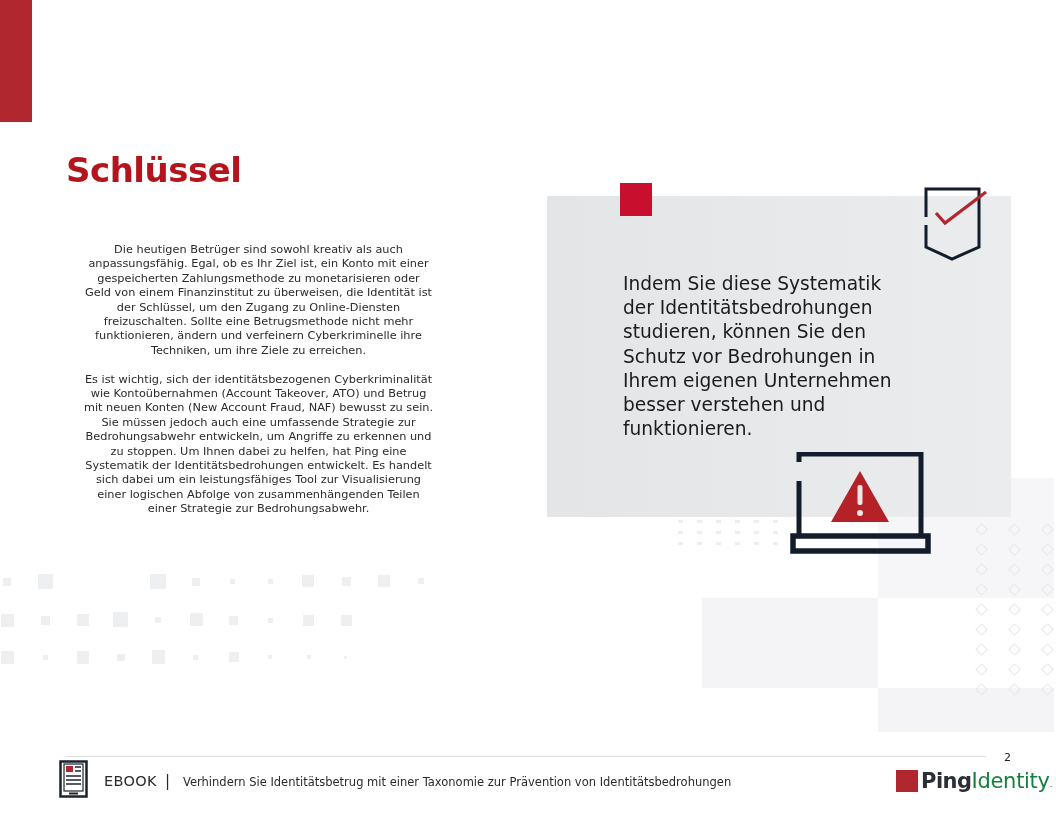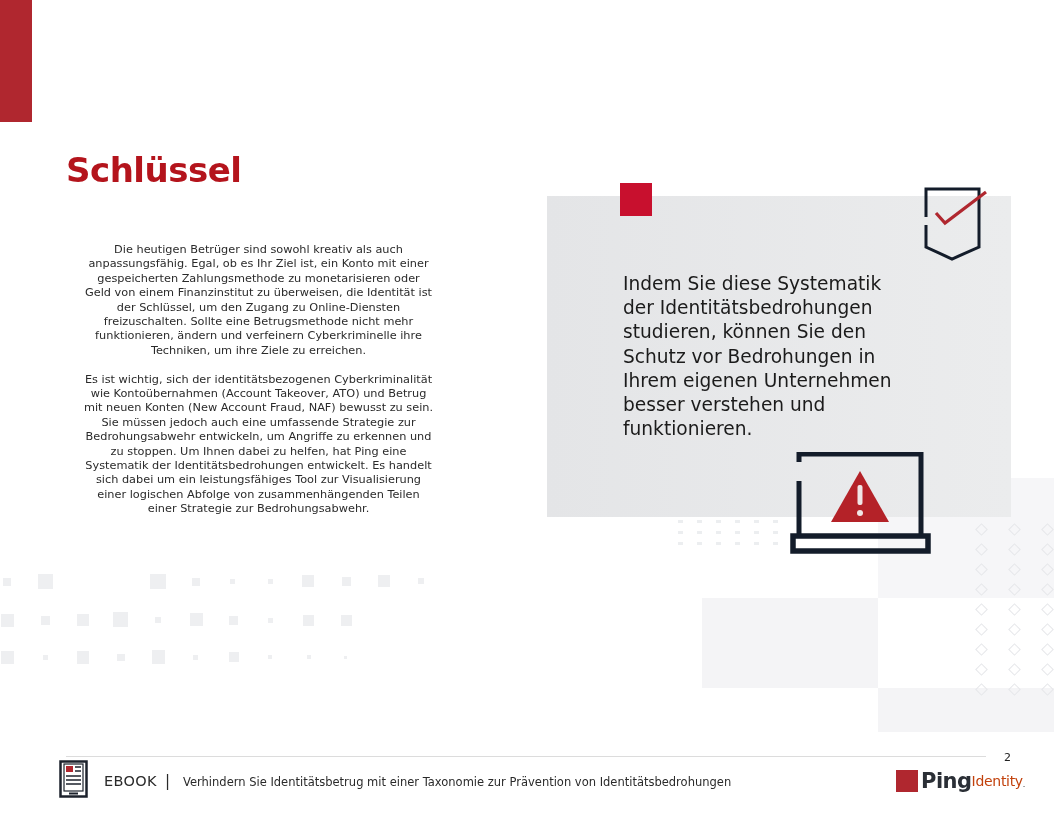--- a/index.html
+++ b/index.html
@@ -32,21 +32,21 @@
   .dot { position: absolute; width: 5px; height: 3px; background: #eceef0; }
   
   .footer-line { left: 66px; top: 756px; width: 920px; height: 1px; background: #dcdcdc; }
   .page-num { left: 1004px; top: 751px; font-size: 11px; color: #222; }
   .footer-ebook { left: 104px; top: 773px; font-size: 14.5px; color: #2a2a2a; letter-spacing: 0.3px; }
   .footer-sep { left: 165px; top: 772px; font-size: 15px; color: #2a2a2a; }
   .footer-title { left: 183px; top: 775px; font-size: 11.5px; color: #2a2a2a; }
   .logo { left: 896px; top: 768px; height: 26px; display: flex; align-items: center; }
   .logo-sq { width: 22px; height: 22px; background: #b0272f; margin-right: 3px; }
   .logo-ping { font-weight: bold; font-size: 21px; color: #2b2f36; letter-spacing: -0.5px; }
-  .logo-identity { font-size: 14px; color: #c2410c; letter-spacing: -0.3px; }
+  .logo-identity { font-size: 21px; color: #15803d; letter-spacing: -0.3px; }
   .logo-dot { font-size: 8px; color: #2b2f36; align-self: flex-end; margin-bottom: 5px; }
 </style>
 </head>
 <body>
 
 <div class="abs red-bar"></div>
 
 <h1 class="abs title">Schlüssel</h1>
 
 <div>

